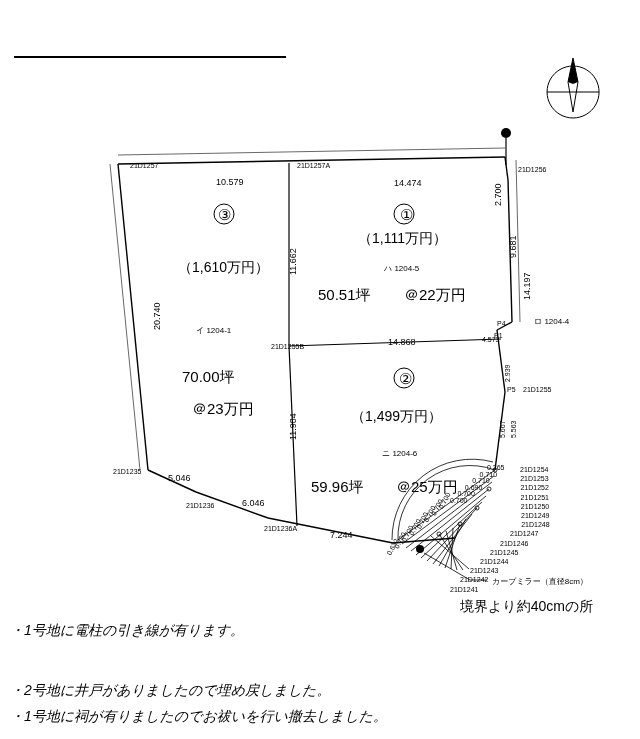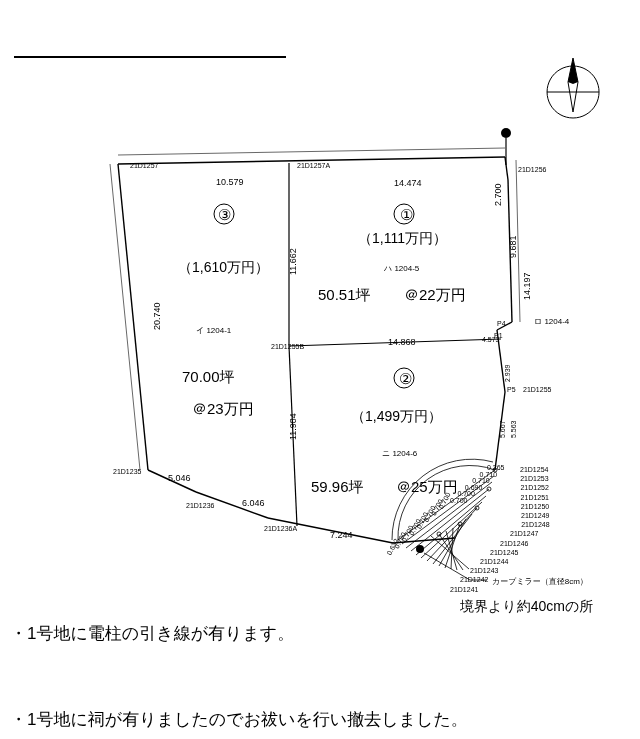--- a/index.html
+++ b/index.html
@@ -36,22 +36,23 @@
   }
   .subtitle {
     position: absolute;
     left: 16px; top: 70px;
     font-size: 15px;
     white-space: nowrap;
   }
   .notes {
     position: absolute;
     left: 10px;
-    font-size: 17px;
-    white-space: nowrap;
+    font-size: 14px;
+    white-space: nowrap;
+    font-style: italic;
   }
   .note1 { top: 622px; }
   .note2 { top: 652px; }
   .note3 { top: 682px; }
   .note4 { top: 708px; }
 
   .footnote {
     position: absolute;
     font-size: 14px;
     white-space: nowrap;
@@ -255,15 +256,16 @@
     <g stroke="#000" stroke-width="0.8" fill="none">
       <path d="M424,553 L470,580 L487,580"></path>
     </g>
     <text class="lbl-small" x="492" y="584">カーブミラー（直径8cm）</text>
 
   </svg>
 
   <div class="footnote footnote-a">境界より約40cmの所</div>
 
   <div class="notes note1">・1号地に電柱の引き線が有ります。</div>
+  <div class="notes note3">・2号地に井戸がありましたので埋め戻しました。</div>
   <div class="notes note4">・1号地に祠が有りましたのでお祓いを行い撤去しました。</div>
 
 </div>
 
 </body></html>

